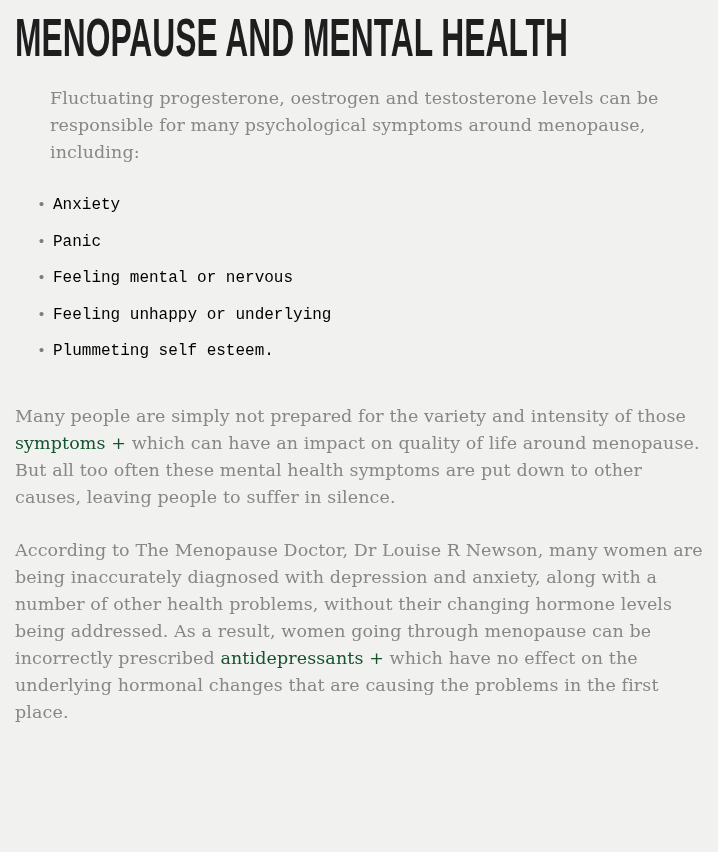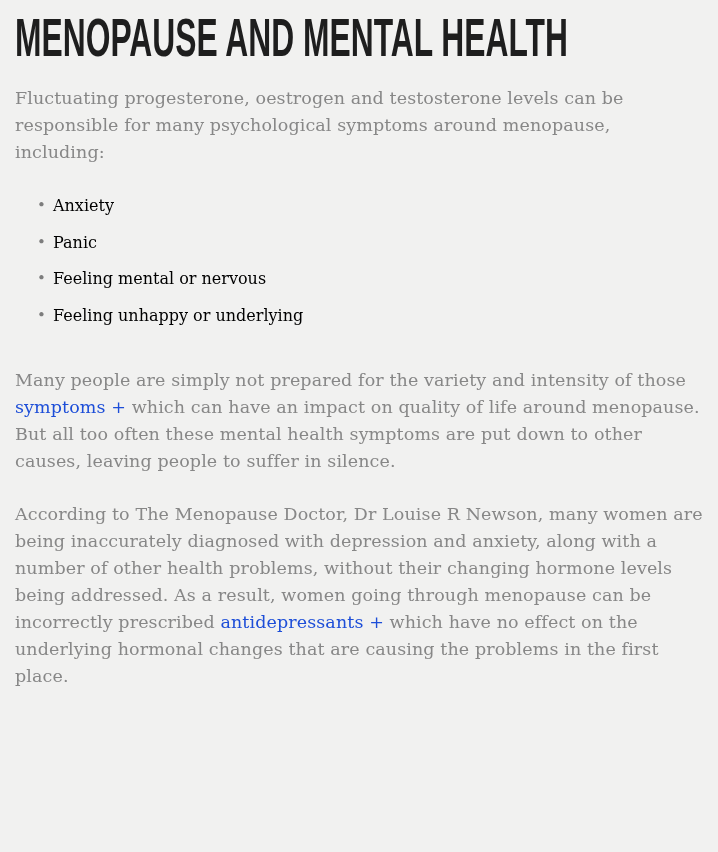--- a/index.html
+++ b/index.html
@@ -28,59 +28,61 @@
     margin-top: 2px;
     margin-bottom: 18px;
   }
   .body-text {
     font-size: 17.5px;
     line-height: 27px;
     color: #878787;
     letter-spacing: 0.1px;
   }
   p.body-text { margin-bottom: 26px; }
-  .intro { margin-bottom: 30px; }
+  .intro { margin-bottom: 30px; margin-left: 35px; }
   ul.symptom-list {
     list-style: none;
     margin: 0 0 38px 0;
     padding-left: 22px;
+    font-family: Liberation Mono, monospace;
   }
   ul.symptom-list li {
     position: relative;
     padding-left: 16px;
     line-height: 27px;
     margin-bottom: 9.5px;
   }
   ul.symptom-list li::before {
     content: "\2022";
     position: absolute;
     left: 0;
     top: 0;
     color: #7d7d7d;
     font-size: 15px;
   }
   .glossary-link {
-    color: #1d4ed8;
+    color: #14532d;
     text-decoration: none;
     cursor: pointer;
   }
 </style>
 </head>
 <body>
 
 <div class="page">
 
   <h1 class="page-title">MENOPAUSE AND MENTAL HEALTH</h1>
 
   <p class="body-text intro">Fluctuating progesterone, oestrogen and testosterone levels can be responsible for many psychological symptoms around menopause, including:</p>
 
   <ul class="symptom-list">
     <li>Anxiety</li>
     <li>Panic</li>
     <li>Feeling mental or nervous</li>
     <li>Feeling unhappy or underlying</li>
+    <li>Plummeting self esteem.</li>
   </ul>
 
   <p class="body-text"><span>Many people are simply not prepared for the variety and intensity of those </span><a class="glossary-link">symptoms +</a><span> which can have an impact on quality of life around menopause. But all too often these mental health symptoms are put down to other causes, leaving people to suffer in silence.</span></p>
 
   <p class="body-text"><span>According to The Menopause Doctor, Dr Louise R Newson, many women are being inaccurately diagnosed with depression and anxiety, along with a number of other health problems, without their changing hormone levels being addressed. As a result, women going through menopause can be incorrectly prescribed </span><a class="glossary-link">antidepressants +</a><span> which have no effect on the underlying hormonal changes that are causing the problems in the first place.</span></p>
 
 </div>
 
 </body></html>

